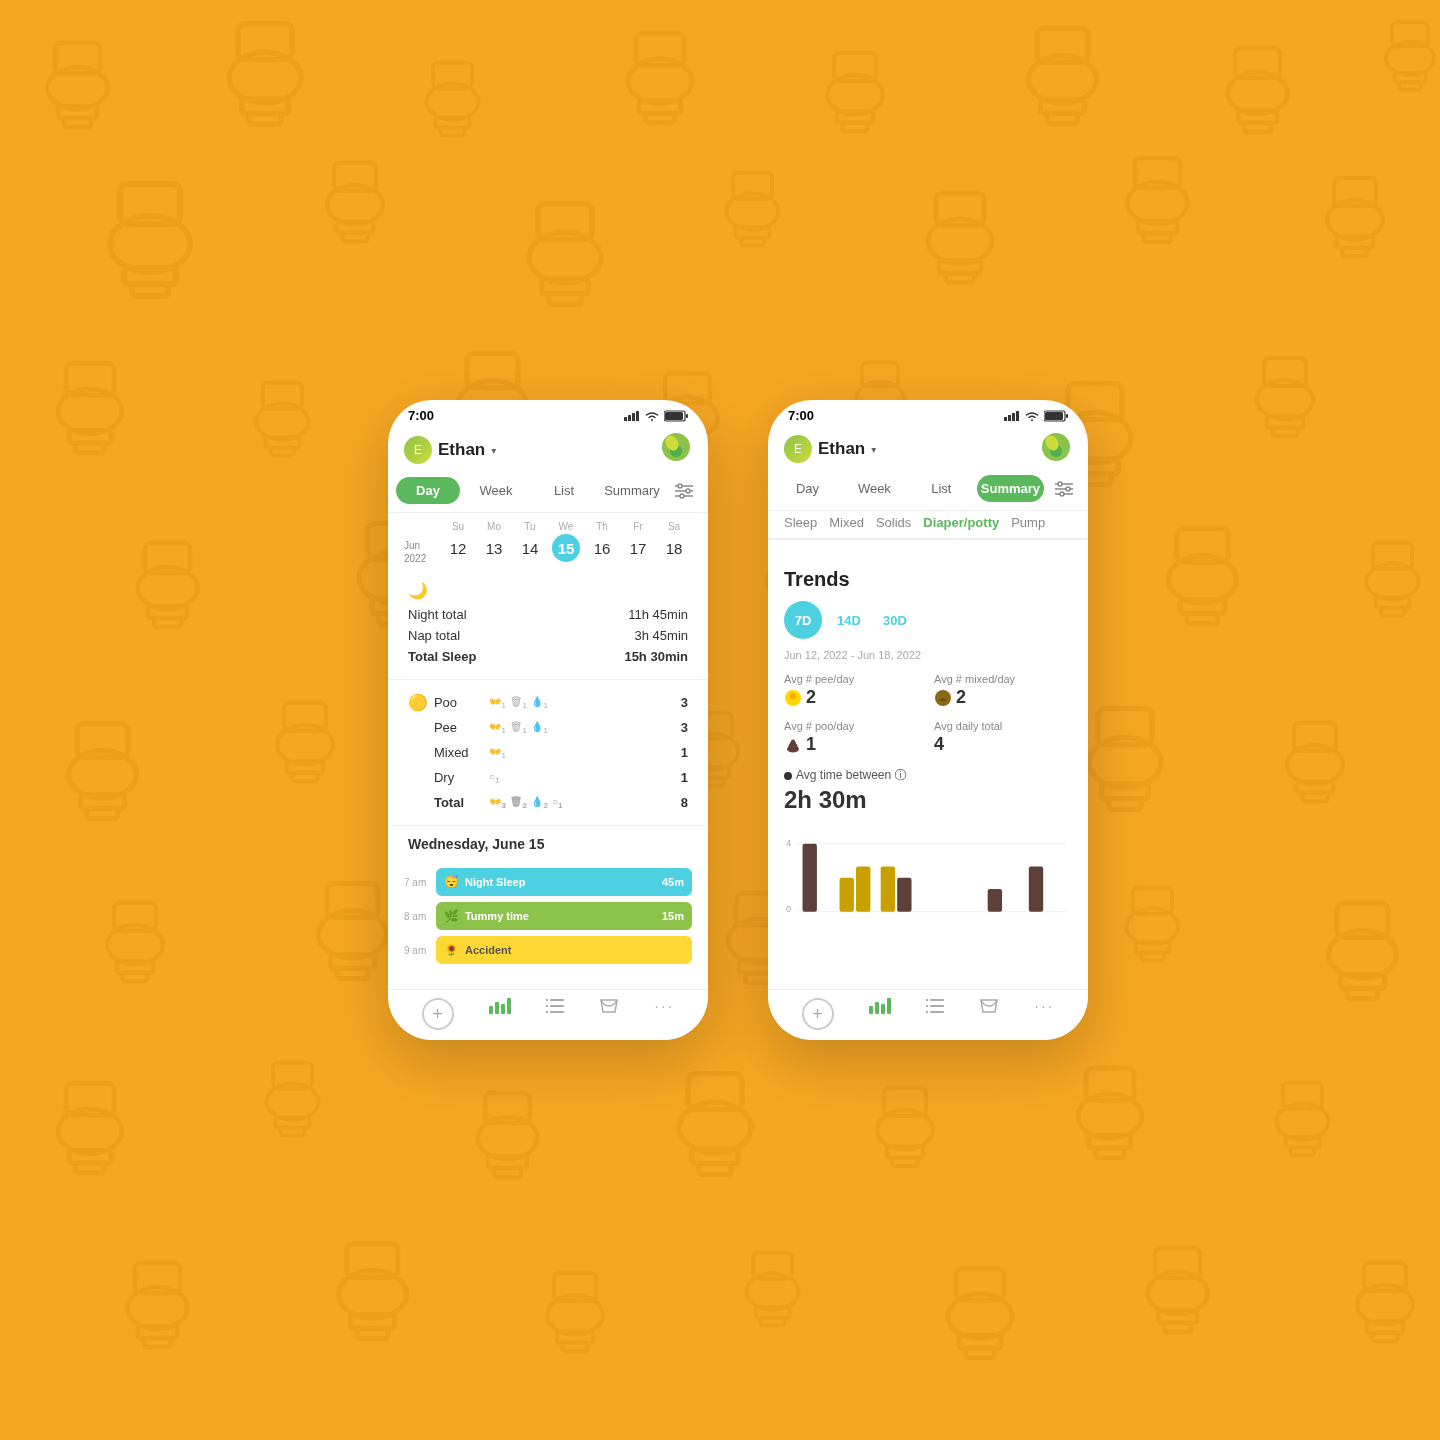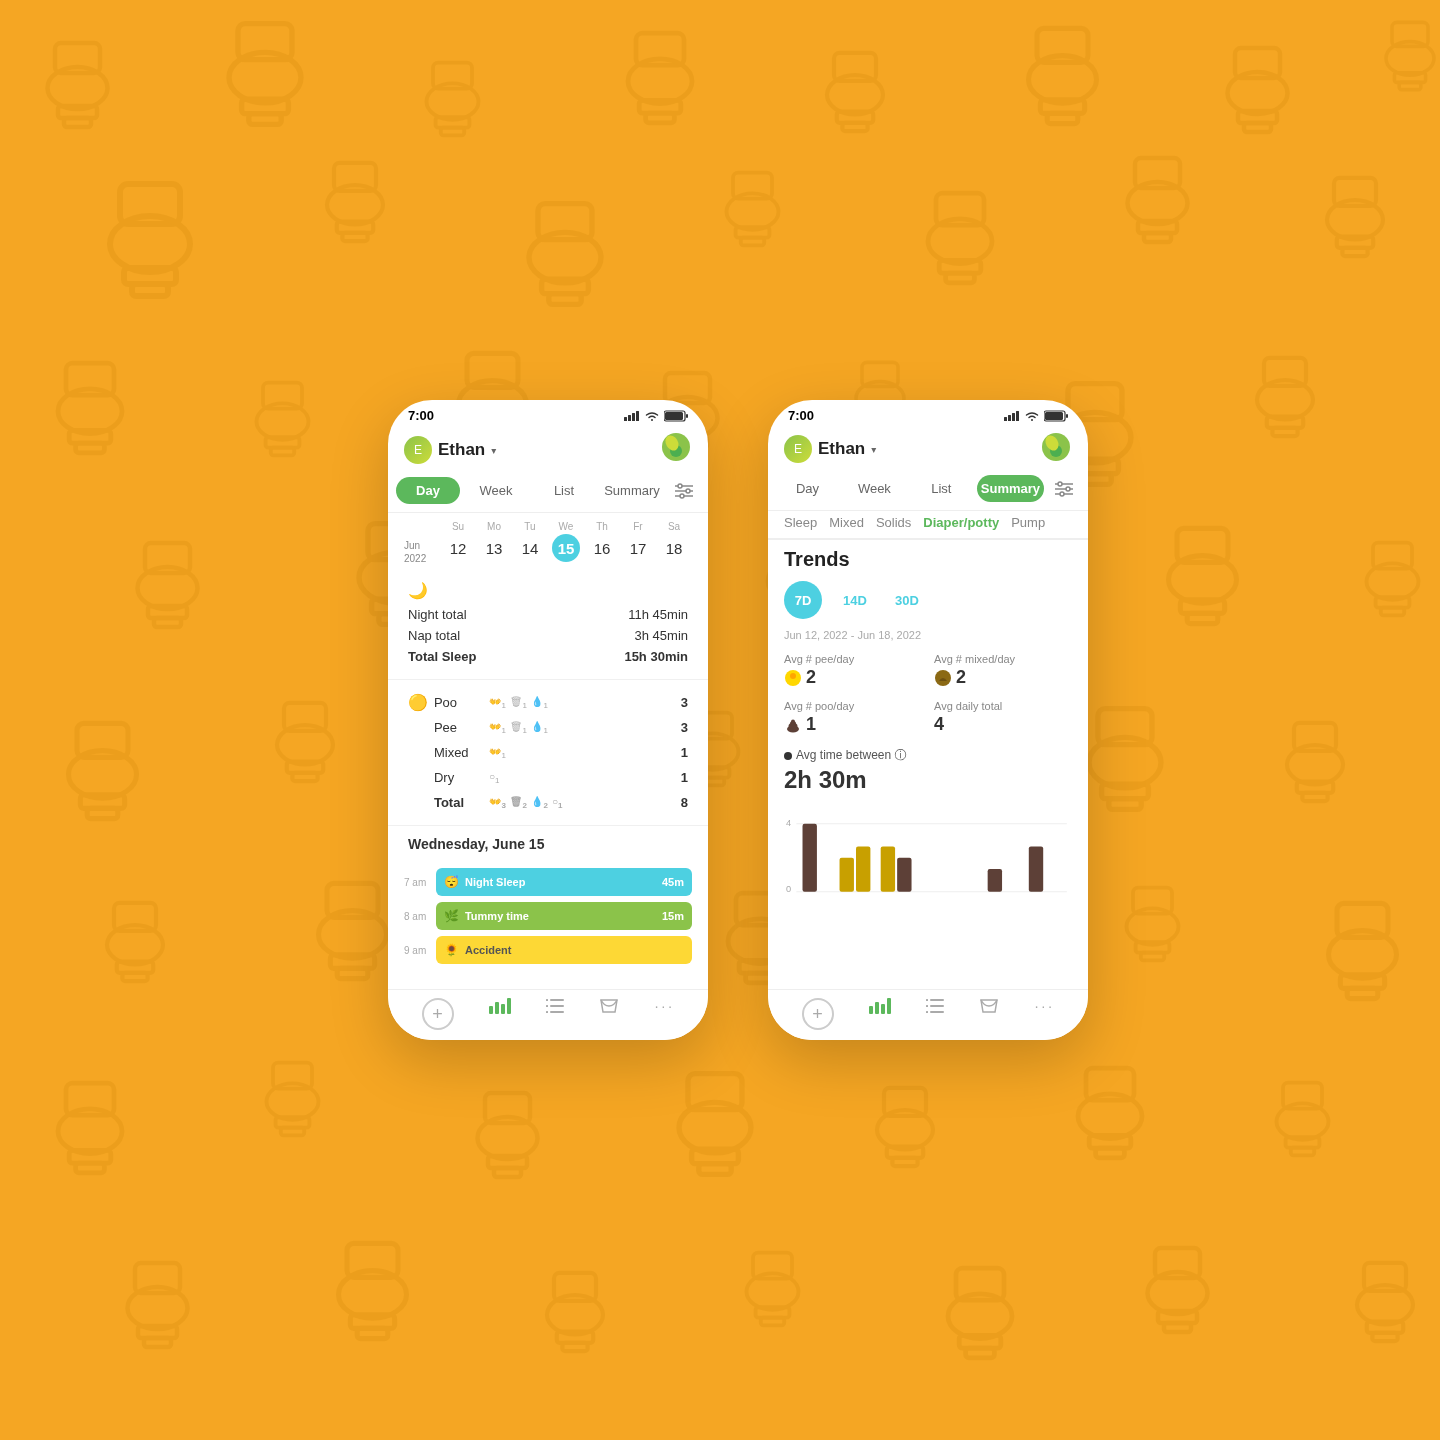--- a/index.html
+++ b/index.html
@@ -326,32 +326,32 @@
       margin-bottom: -2px;
     }
     .cat-tab.active {
       color: #5CB85C;
       border-bottom: 2px solid #5CB85C;
       font-weight: 600;
     }
 
     
     .trends-content {
-      padding: 8px 16px;
+      padding: 28px 16px;
       overflow: hidden;
     }
     .trends-title {
       font-size: 20px;
       font-weight: 700;
       color: #222;
       margin-bottom: 10px;
     }
     .period-buttons {
       display: flex;
-      gap: 14px;
+      gap: 8px;
       margin-bottom: 10px;
       align-items: center;
     }
     .period-btn {
       width: 38px;
       height: 38px;
       border-radius: 50%;
       display: flex;
       align-items: center;
       justify-content: center;

